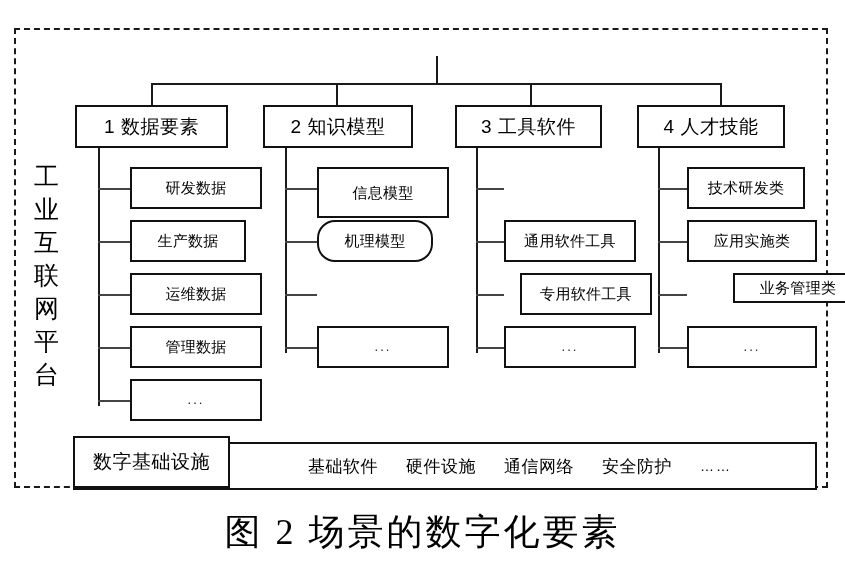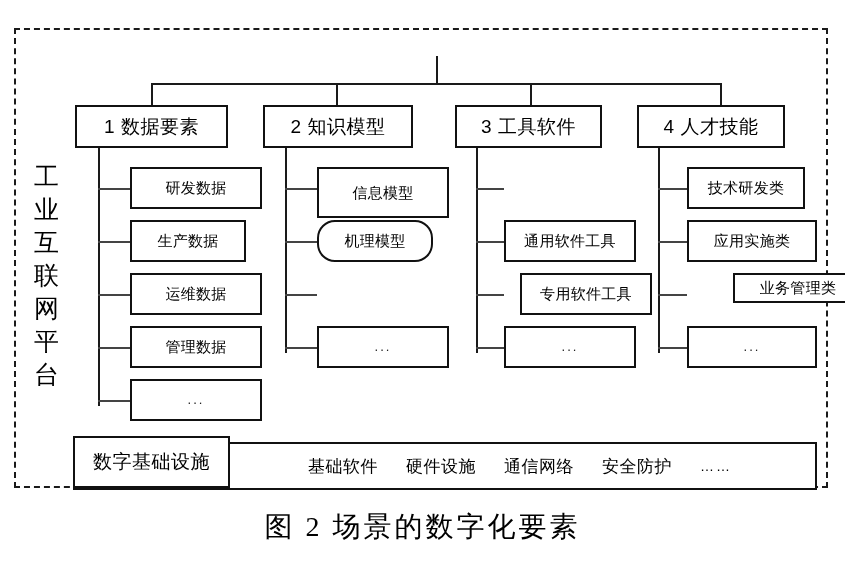--- a/index.html
+++ b/index.html
@@ -126,21 +126,21 @@
   .infra-items .dots { font-size: 14px; letter-spacing: 2px; }
 
   
   .caption {
     position: absolute;
     left: 0;
     top: 508px;
     width: 845px;
     text-align: center;
     font-family: "Liberation Serif", "DejaVu Serif", serif;
-    font-size: 28px;
+    font-size: 36px;
     letter-spacing: 3px;
     color: #000;
   }
 </style>
 </head>
 <body>
 
 <div id="figure">
 
   <div class="platform-frame"></div>

